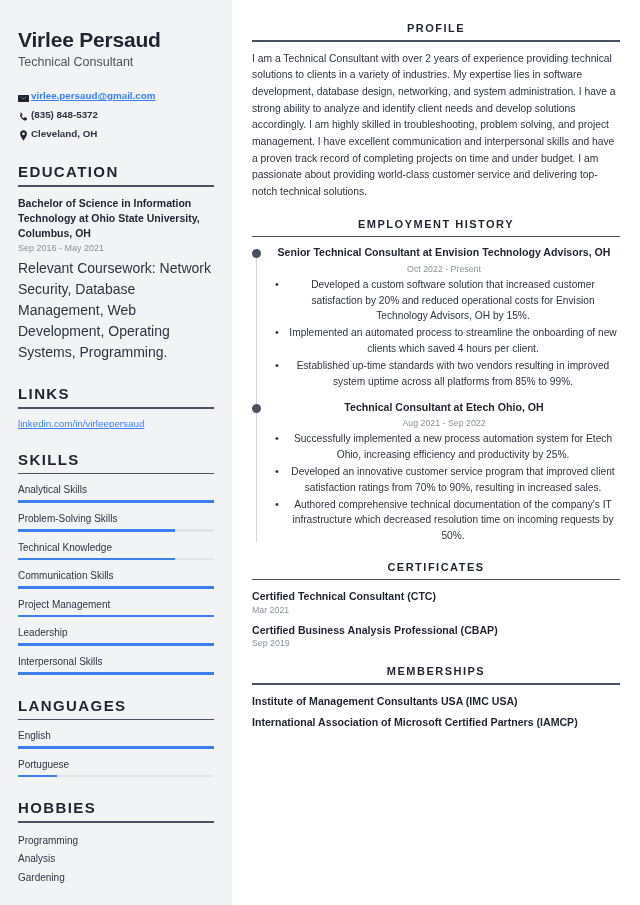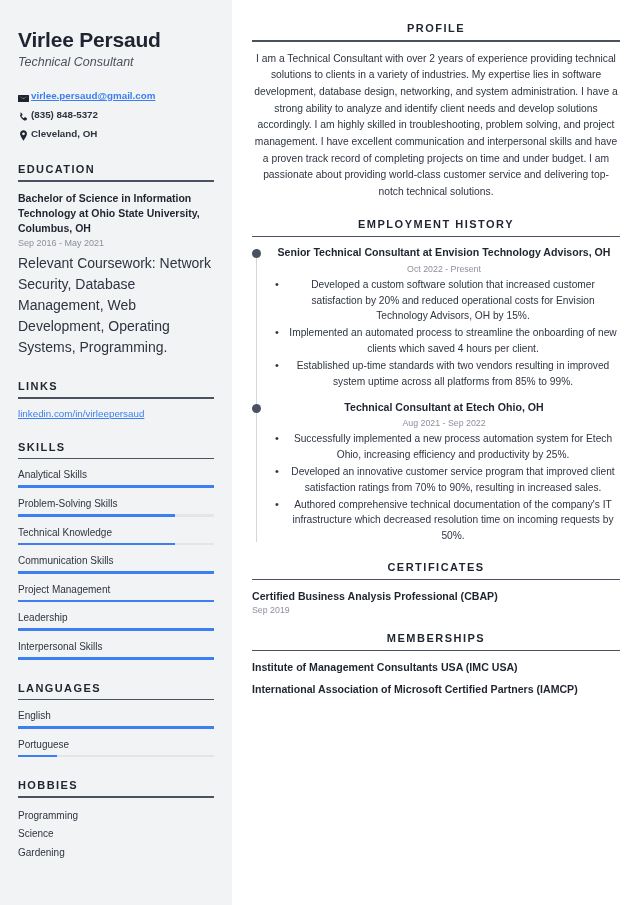--- a/index.html
+++ b/index.html
@@ -32,21 +32,20 @@
     font-weight: bold;
     color: #1f2430;
     letter-spacing: -0.2px;
     line-height: 1.15;
   }
   .job-title {
     font-size: 12.5px;
     color: #4b525e;
     margin-top: 3px;
     font-weight: normal;
-    font-style: italic;
   }
 
   .contact-list { margin-top: 20px; }
   .contact-row {
     display: flex;
     align-items: flex-end;
     gap: 2px;
     margin-bottom: 4px;
     font-size: 9.8px;
     color: #2e3440;
@@ -64,21 +63,21 @@
   }
   .contact-icon svg { display: block; }
   .contact-link {
     color: #3b7ff0;
     text-decoration: underline;
     font-size: 9.8px;
   }
 
   .side-section { margin-top: 22px; }
   .side-head {
-    font-size: 11px;
+    font-size: 15px;
     font-weight: bold;
     letter-spacing: 1.4px;
     color: #1f2430;
     padding-bottom: 5px;
   }
   .side-rule {
     height: 1.5px;
     background: #4a5160;
     width: 100%;
     margin-bottom: 9px;
@@ -154,21 +153,21 @@
     height: 1.5px;
     background: #4a5160;
     width: 100%;
     margin-bottom: 9px;
   }
 
   .profile-text {
     font-size: 10.3px;
     line-height: 1.62;
     color: #2e3440;
-    text-align: center;
+    text-align: left;
   }
 
   .timeline {
     position: relative;
     padding-left: 16px;
     text-align: center;
   }
   .timeline::before {
     content: "";
     position: absolute;
@@ -360,21 +359,21 @@
         <div class="bar-track">
             <div class="bar-fill" style="width: 20%;"></div>
           </div>
       </div>
     </section>
 
     <section class="side-section">
       <div class="side-head">HOBBIES</div>
       <div class="side-rule"></div>
       <div class="plain-item">Programming</div>
-      <div class="plain-item">Science</div>
+      <div class="plain-item">Analysis</div>
       <div class="plain-item">Gardening</div>
     </section>
 
   </aside>
 
   <main class="main">
 
     <section class="main-section">
       <div class="main-head">PROFILE</div>
       <div class="main-rule"></div>
@@ -409,20 +408,24 @@
           </ul>
         </div>
 
       </div>
     </section>
 
     <section class="main-section">
       <div class="main-head">CERTIFICATES</div>
       <div class="main-rule"></div>
       <div class="cert-item">
+        <div class="cert-name">Certified Technical Consultant (CTC)</div>
+        <div class="cert-date">Mar 2021</div>
+      </div>
+      <div class="cert-item">
         <div class="cert-name">Certified Business Analysis Professional (CBAP)</div>
         <div class="cert-date">Sep 2019</div>
       </div>
     </section>
 
     <section class="main-section">
       <div class="main-head">MEMBERSHIPS</div>
       <div class="main-rule"></div>
       <div class="mem-item">Institute of Management Consultants USA (IMC USA)</div>
       <div class="mem-item">International Association of Microsoft Certified Partners (IAMCP)</div>

